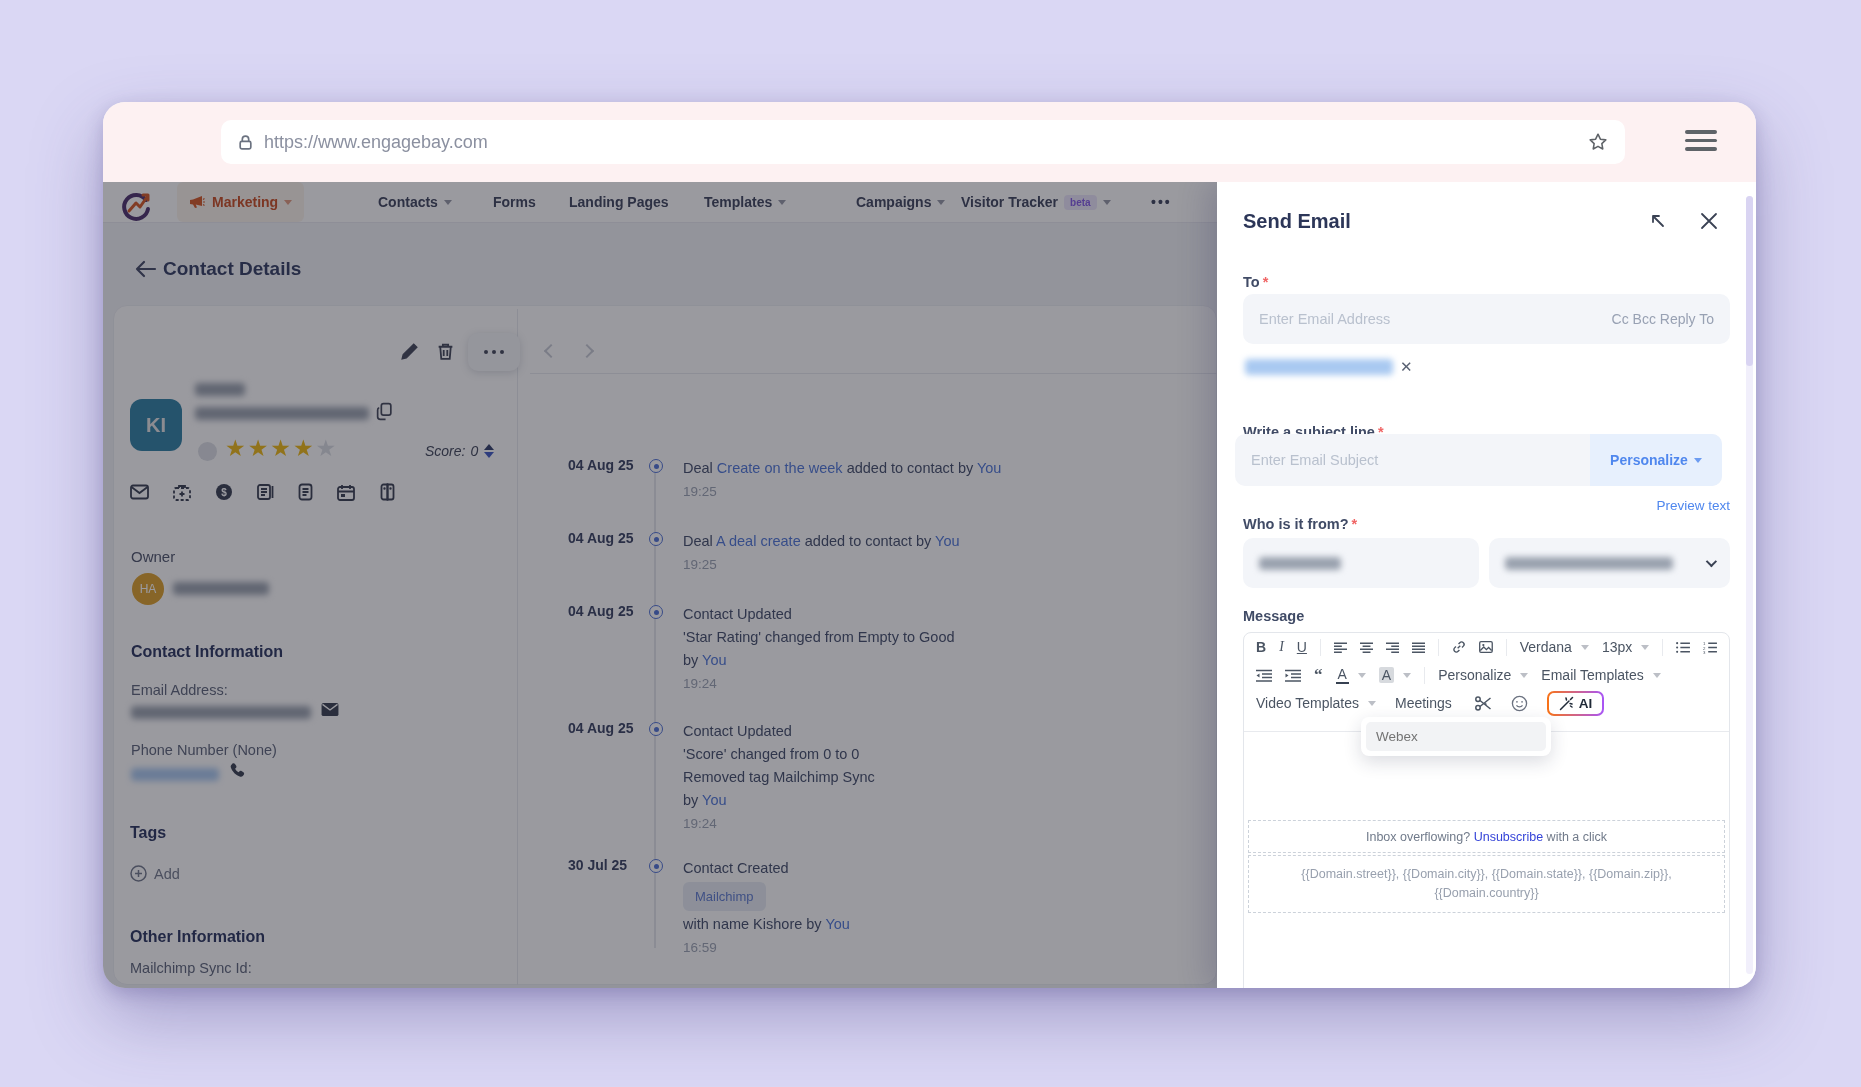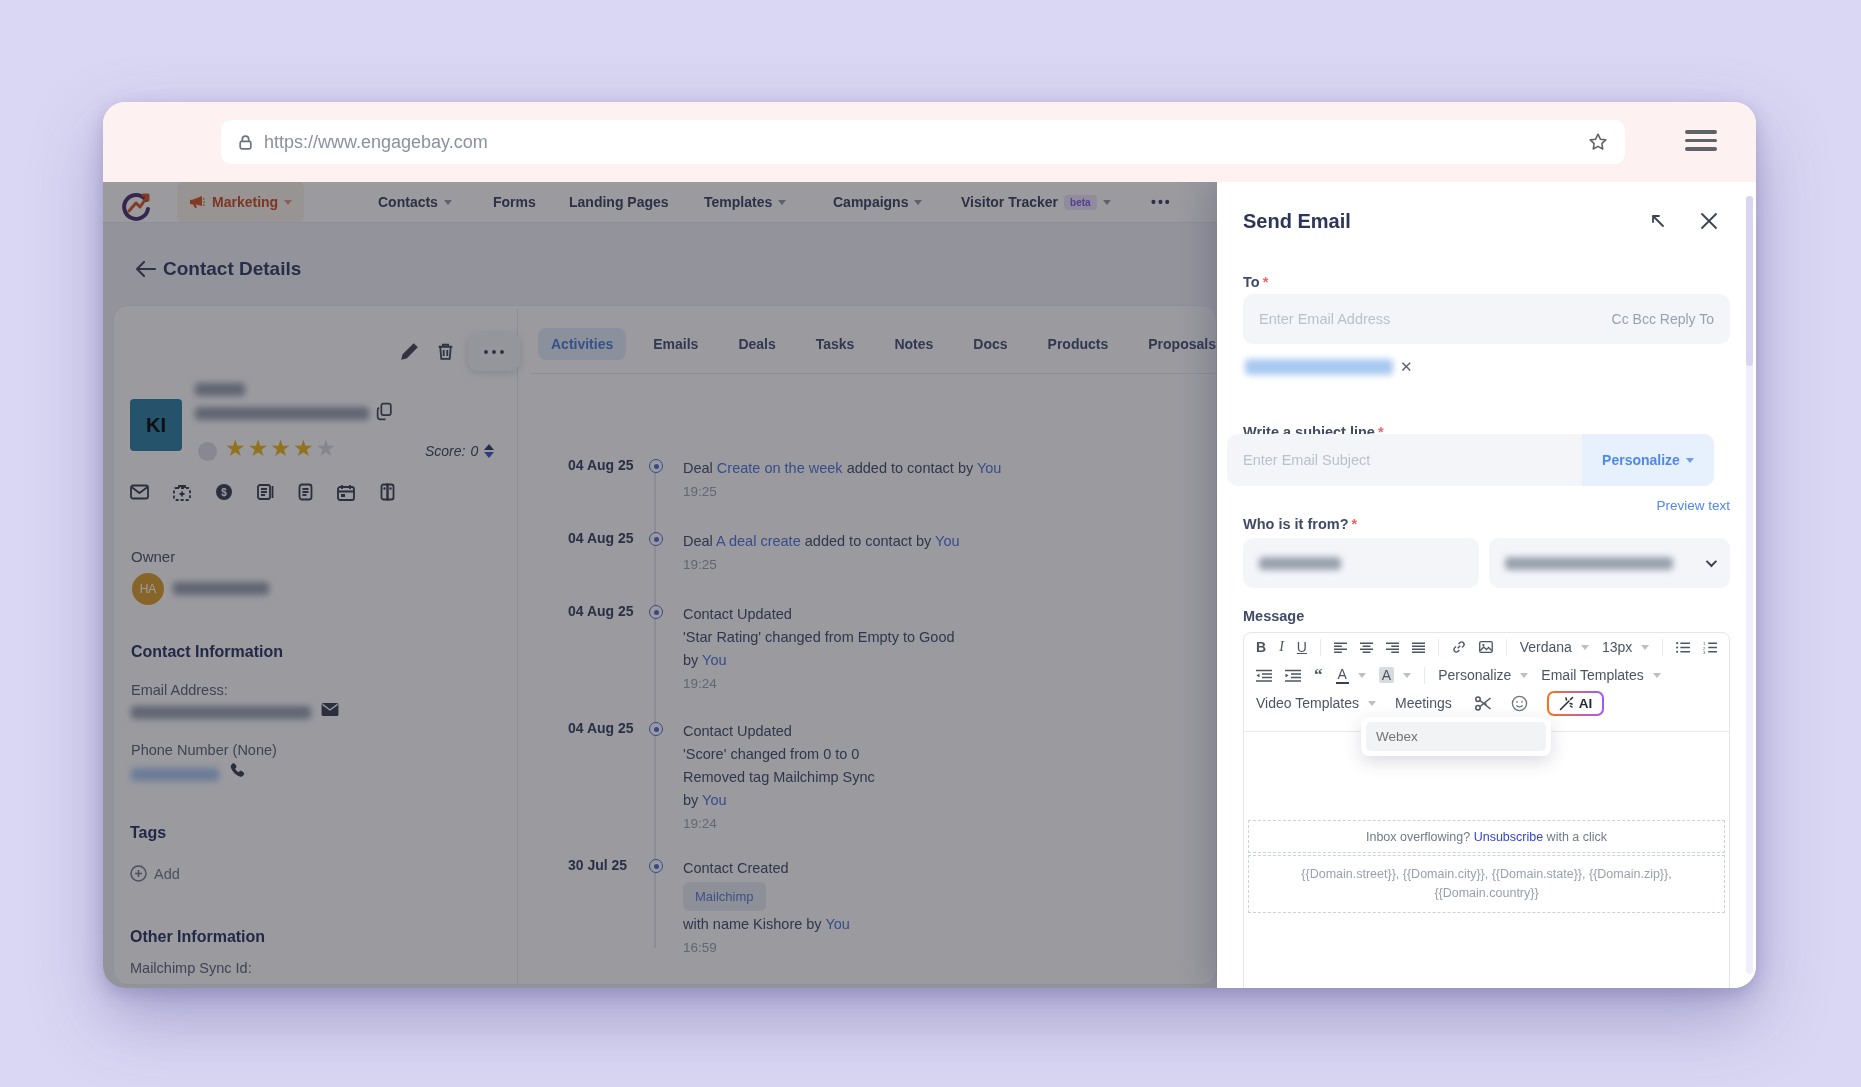--- a/index.html
+++ b/index.html
@@ -36,21 +36,21 @@
   .pagehead { position:absolute; z-index:2; }
   .page-title { position:absolute; left:60px; top:156px; font-size:19px; font-weight:700; color:#2f3a5f; z-index:2; }
   .card { position:absolute; left:10px; top:203px; width:1104px; height:680px; background:#ffffff;
     border-radius:14px; border:1px solid #eceef3; z-index:1; }
   .vdivider { position:absolute; left:414px; top:207px; width:1px; height:676px; background:#e8eaef; z-index:2; }
 
   .abs { position:absolute; z-index:2; }
   .redact { filter:blur(3px); border-radius:4px; background:#99a1ae; }
   .redact.blue { background:#a9c9f1; }
 
-  .avatar { width:52px; height:52px; border-radius:4px; background:#2a7ea3; color:#000000;
+  .avatar { width:52px; height:52px; border-radius:12px; background:#2a7ea3; color:#e5e5e5;
     display:flex; align-items:center; justify-content:center; font-size:20px; font-weight:600; }
   .owner-avatar { width:32px; height:32px; border-radius:50%; background:#dd9f27; color:#fff;
     display:flex; align-items:center; justify-content:center; font-size:12px; }
 
   .more-box { width:52px; height:38px; background:#f6f7f9; border-radius:10px;
     box-shadow:0 2px 8px rgba(40,50,80,.18); display:flex; align-items:center; justify-content:center; gap:4px; cursor:pointer; }
   .more-box i { width:4px; height:4px; border-radius:50%; background:#3f4457; }
   .chev-nav { width:10px; height:10px; border-right:2.5px solid #c6cad4; border-bottom:2.5px solid #c6cad4; }
 
   .star { font-size:23px; line-height:1; letter-spacing:2px; }
@@ -179,21 +179,21 @@
     <div class="nav-item" style="left:390px;">
         <span>Forms</span>
       </div>
     <div class="nav-item" style="left:466px;">
         <span>Landing Pages</span>
       </div>
     <div class="nav-item" style="left:601px;">
         <span>Templates</span>
         <span class="caret"></span>
       </div>
-    <div class="nav-item" style="left:730px;">
+    <div class="nav-item" style="left:753px;">
         <span>Campaigns</span>
         <span class="caret"></span>
       </div>
     <div class="nav-item" style="left:858px;">
         <span>Visitor Tracker</span>
         <span class="beta">beta</span>
         <span class="caret"></span>
       </div>
     <div class="nav-item nav-more" style="left:1048px;">•••</div>
   </div>
@@ -299,30 +299,20 @@
     <svg width="17" height="17" viewBox="0 0 17 17" fill="none" stroke="#70778a" stroke-width="1.5">
         <circle cx="8.5" cy="8.5" r="7.5"></circle>
         <path d="M8.5 5v7M5 8.5h7"></path>
       </svg>
     <span>Add</span>
   </div>
 
   <div class="abs sec-title" style="left:27px;top:826px;">Other Information</div>
   <div class="abs fld-lbl" style="left:27px;top:858px;">Mailchimp Sync Id:</div>
 
-  <div class="tabs">
-    <span class="tab active">Activities</span>
-    <span class="tab">Emails</span>
-    <span class="tab">Deals</span>
-    <span class="tab">Tasks</span>
-    <span class="tab">Notes</span>
-    <span class="tab">Docs</span>
-    <span class="tab">Products</span>
-    <span class="tab">Proposals</span>
-  </div>
   <div class="tabs-underline"></div>
 
   <div class="tl-line"></div>
 
   <div class="tl-row" style="top:355px;">
     <span class="tl-date">04 Aug 25</span>
     <span class="tl-dot">
         <i></i>
       </span>
     <div class="tl-body">
@@ -397,21 +387,21 @@
     <div class="p-abs inputbox" style="left:26px;top:112px;width:487px;height:50px;">
       <input type="text" readonly="" placeholder="Enter Email Address" style="">
       <span class="ccbcc">Cc Bcc Reply To</span>
     </div>
     <div class="p-abs" style="left:28px;top:176px;display:flex;align-items:center;gap:7px;">
       <span class="redact blue" style="width:148px;height:16px;display:inline-block;"></span>
       <span class="chip-x">✕</span>
     </div>
 
     <div class="p-abs lbl" style="left:26px;top:242px;"><span>Write a subject line</span><span class="req">*</span></div>
-    <div class="p-abs inputbox" style="left:10px;top:252px;width:487px;height:52px;">
+    <div class="p-abs inputbox" style="left:18px;top:252px;width:487px;height:52px;">
       <input type="text" readonly="" placeholder="Enter Email Subject" style="">
       <svg width="18" height="18" viewBox="0 0 18 18" fill="none" stroke="#a7aebc" stroke-width="1.5">
           <circle cx="9" cy="9" r="7.5"></circle>
           <circle cx="6.3" cy="7.2" r="0.9" fill="#a7aebc" stroke="none"></circle>
           <circle cx="11.7" cy="7.2" r="0.9" fill="#a7aebc" stroke="none"></circle>
           <path d="M5.8 11a4 4 0 006.4 0"></path>
         </svg>
       <button class="personalize-btn">
           <span>Personalize</span>
           <span class="caret" style="opacity:.8;"></span>

